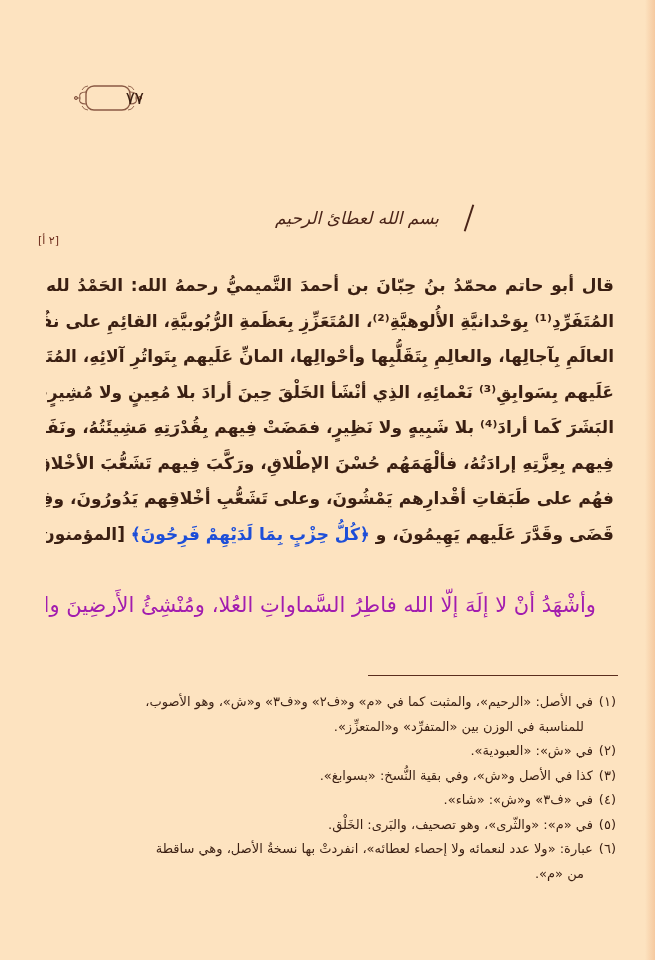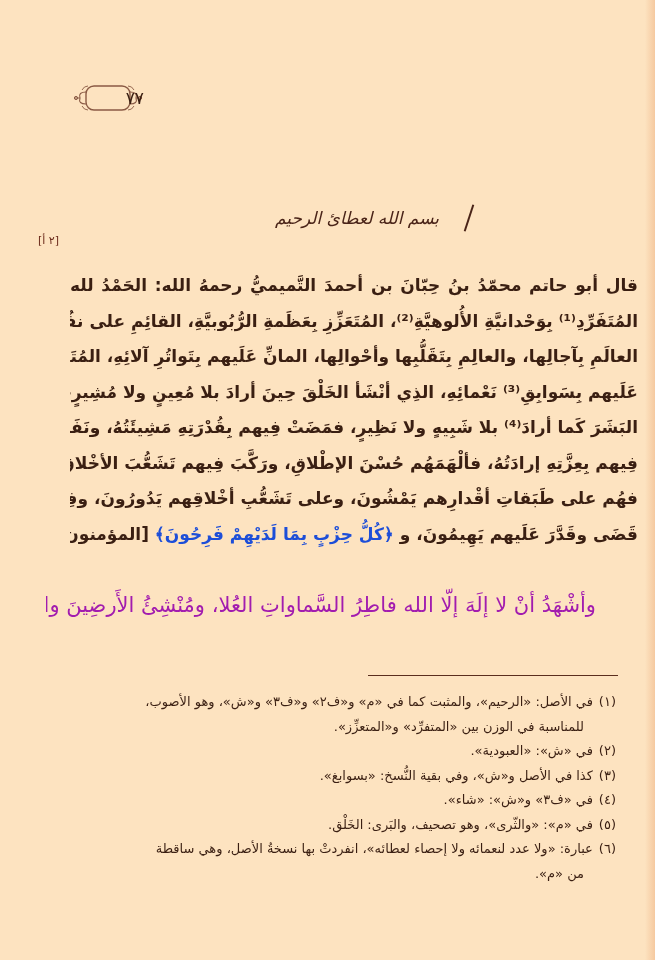--- a/index.html
+++ b/index.html
@@ -69,21 +69,20 @@
       position: absolute;
       left: 46px; top: 268px;
       width: 568px;
       direction: rtl;
       text-align: justify;
       text-align-last: justify;
       font-family: "DejaVu Sans", sans-serif;
       font-size: 17px;
       line-height: 35.5px;
       color: #3a1f12;
-      margin-left: 24px;
     }
     .main-text .line {
       display: block;
       white-space: nowrap;
       overflow: hidden;
       text-align: justify;
       text-align-last: justify;
     }
     .main-text .bold { font-weight: bold; }
     .main-text .line.last { text-align-last: right; }

